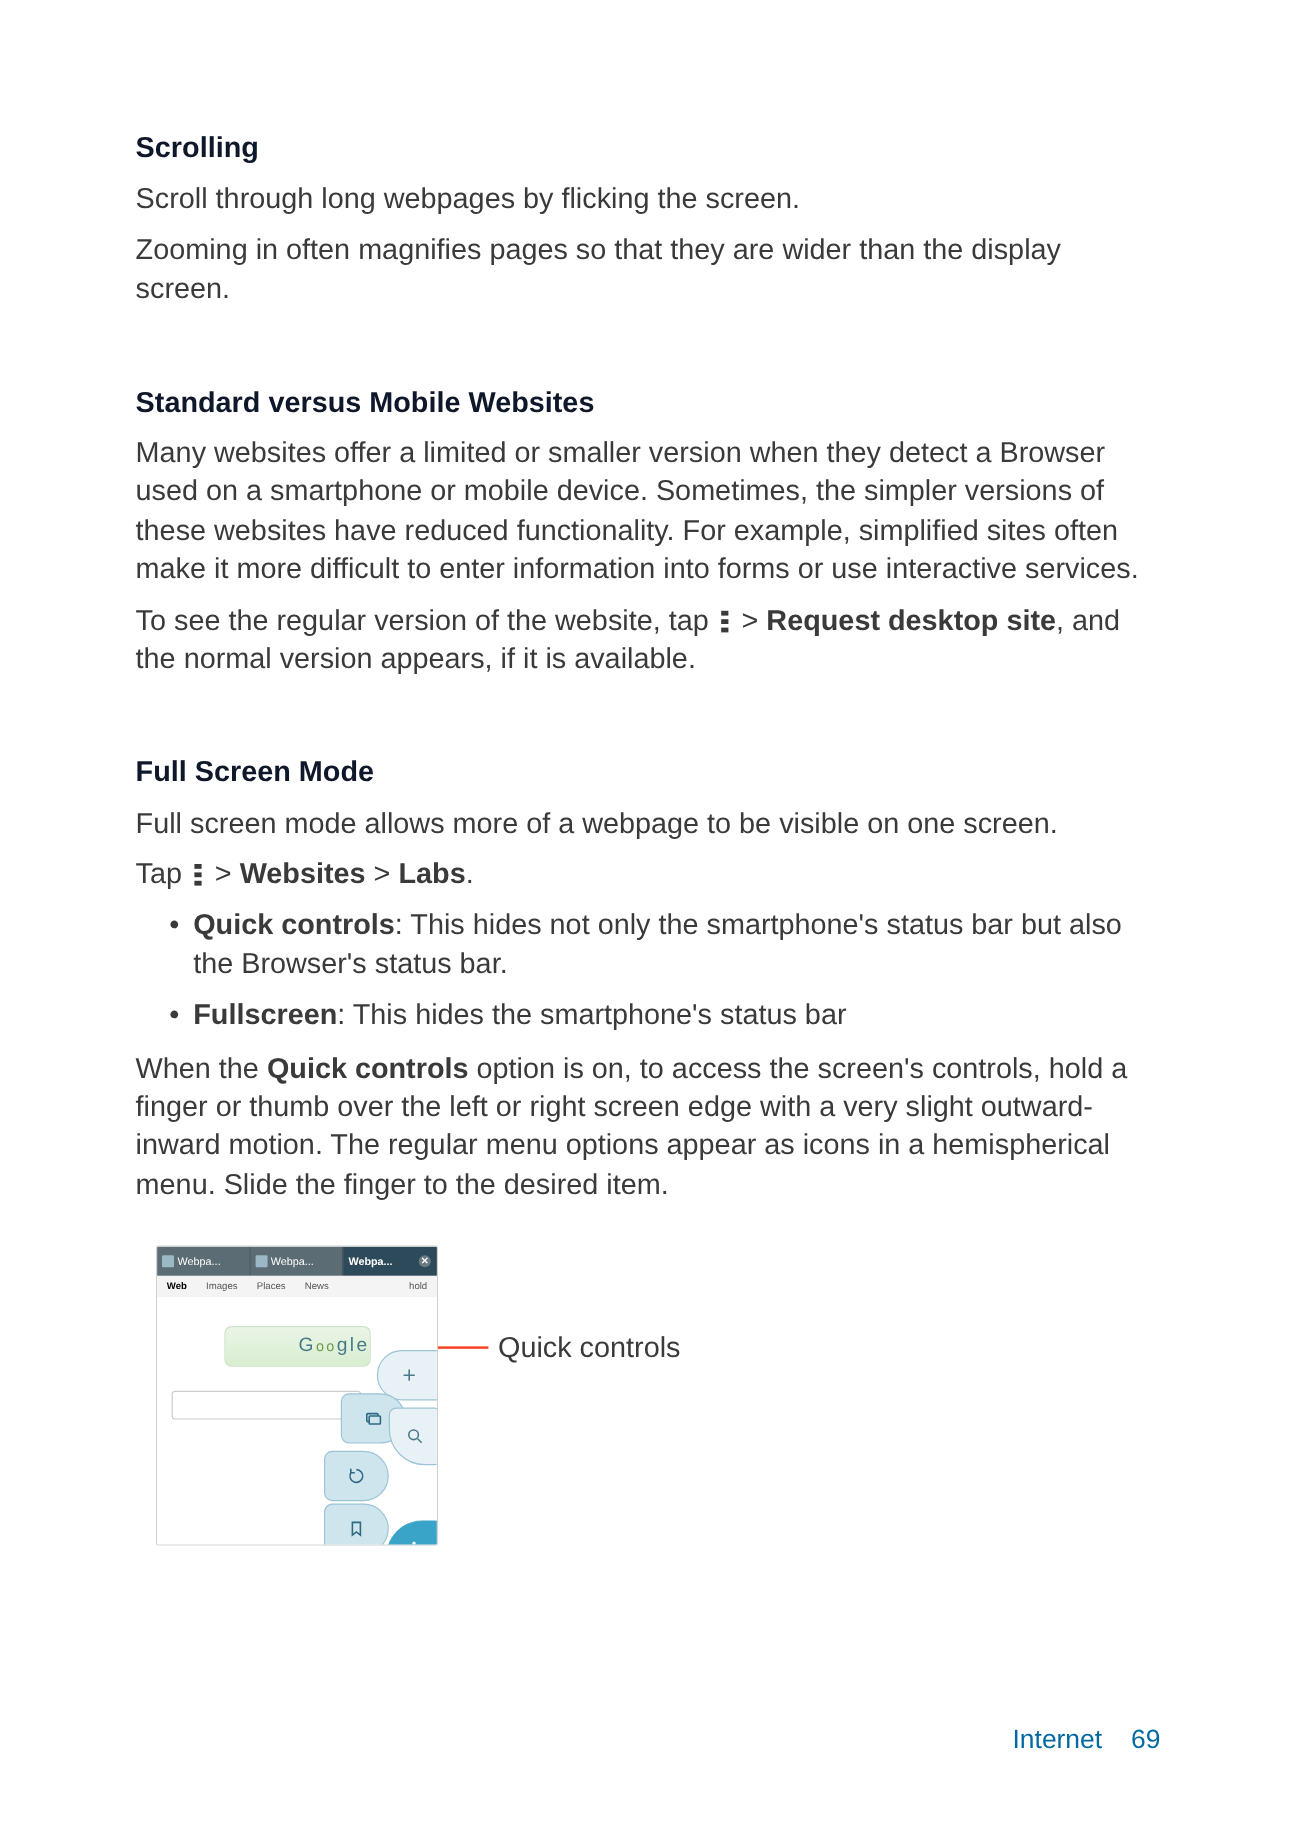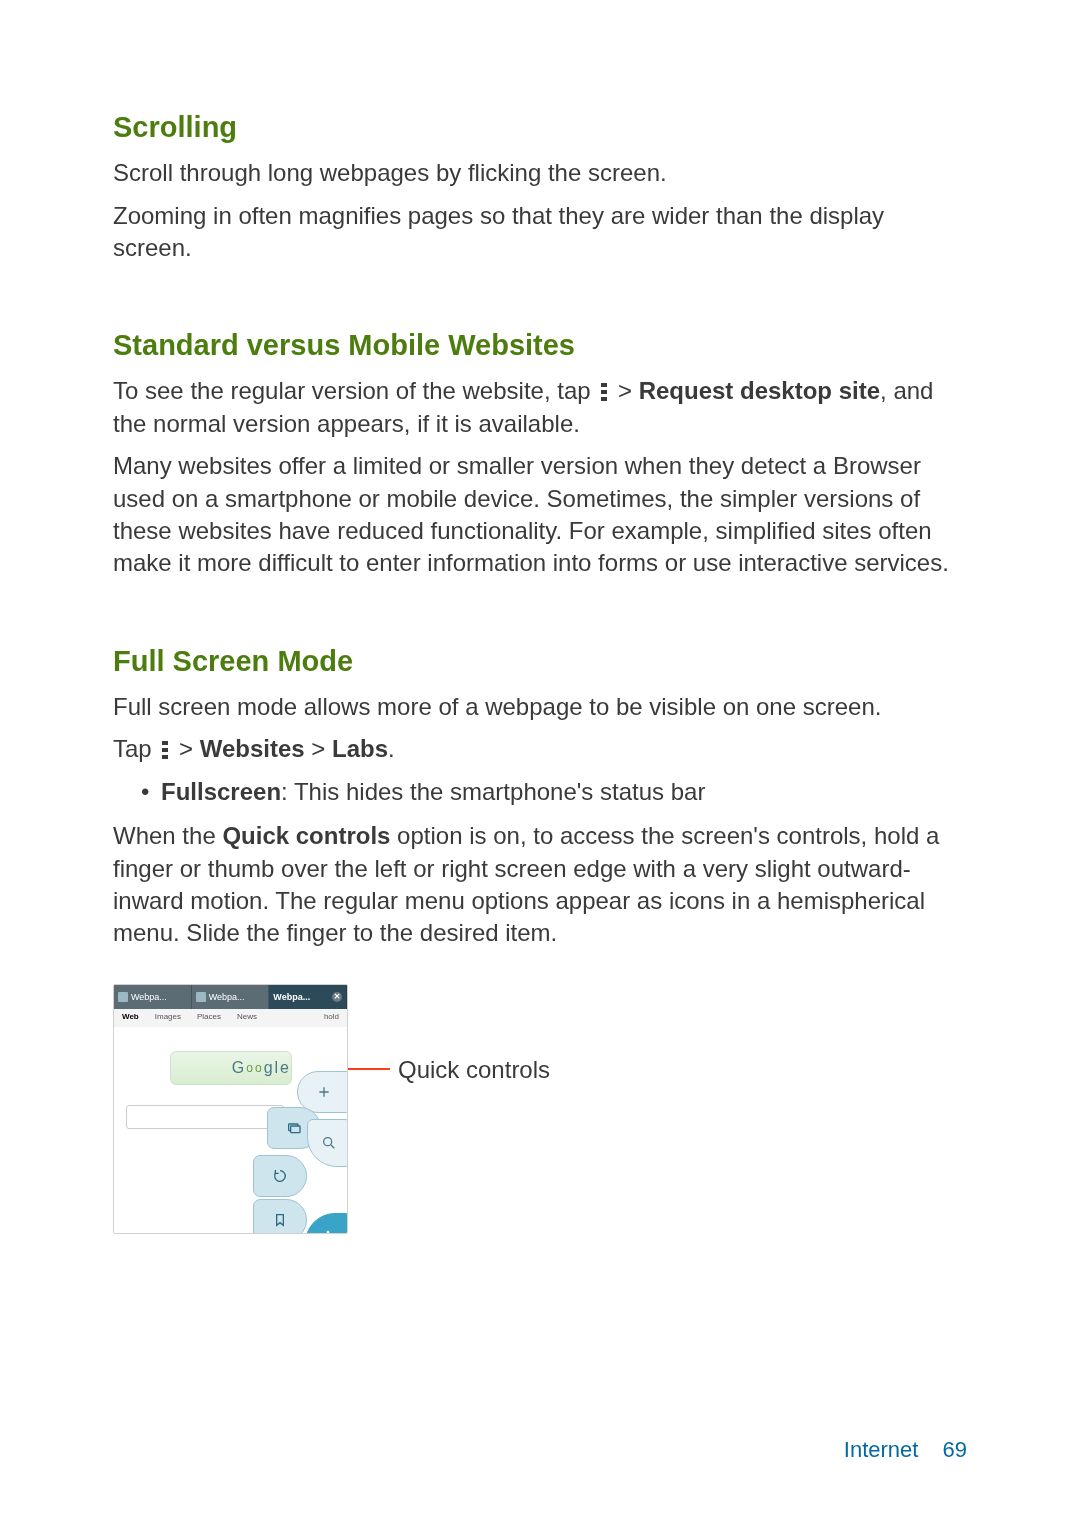--- a/index.html
+++ b/index.html
@@ -9,23 +9,23 @@
     color:#3a3a3a;
     font-size:24px;
     line-height:1.35;
     position:relative;
   }
   .page{
     padding:108px 113px 0 113px;
     width:854px;
   }
   h3{
-    font-size:29px;
+    font-size:24px;
     font-weight:700;
-    color:#4d7c0f;
+    color:#0f172a;
     margin:0 0 10px 0;
   }
   p{margin:0 0 10px 0;}
   .section-gap{height:52px;}
   .bold{font-weight:700;}
   .menu-icon{
     display:inline-block;
     width:10px;height:18px;
     position:relative;
     vertical-align:-2px;
@@ -66,20 +66,21 @@
     align-items:flex-start;
   }
   .shot{
     width:233px;
     height:248px;
     background:#fff;
     border:1px solid #d0d0d0;
     position:relative;
     overflow:hidden;
     border-radius:2px;
+    margin-left:17px;
   }
   .tabs{
     display:flex;
     height:24px;
     background:#7a8a90;
   }
   .tab{
     flex:1;
     display:flex;align-items:center;
     gap:3px;
@@ -171,34 +172,37 @@
 
 <div class="page">
 
   <h3>Scrolling</h3>
   <p>Scroll through long webpages by flicking the screen.</p>
   <p>Zooming in often magnifies pages so that they are wider than the display screen.</p>
 
   <div class="section-gap"></div>
 
   <h3>Standard versus Mobile Websites</h3>
+  <p>Many websites offer a limited or smaller version when they detect a Browser used on a smartphone or mobile device. Sometimes, the simpler versions of these websites have reduced functionality. For example, simplified sites often make it more difficult to enter information into forms or use interactive services.</p>
   <p>
     <span>To see the regular version of the website, tap </span><span class="menu-icon"><span></span></span><span> &gt; </span><span class="bold">Request desktop site</span><span>, and the normal version appears, if it is available.</span>
   </p>
-  <p>Many websites offer a limited or smaller version when they detect a Browser used on a smartphone or mobile device. Sometimes, the simpler versions of these websites have reduced functionality. For example, simplified sites often make it more difficult to enter information into forms or use interactive services.</p>
 
   <div class="section-gap"></div>
 
   <h3>Full Screen Mode</h3>
   <p>Full screen mode allows more of a webpage to be visible on one screen.</p>
   <p>
     <span>Tap </span><span class="menu-icon"><span></span></span><span> &gt; </span><span class="bold">Websites</span><span> &gt; </span><span class="bold">Labs</span><span>.</span>
   </p>
 
   <ul class="bullets">
+    <li>
+      <span class="bold">Quick controls</span><span>: This hides not only the smartphone's status bar but also the Browser's status bar.</span>
+    </li>
     <li>
       <span class="bold">Fullscreen</span><span>: This hides the smartphone's status bar</span>
     </li>
   </ul>
 
   <p>
     <span>When the </span><span class="bold">Quick controls</span><span> option is on, to access the screen's controls, hold a finger or thumb over the left or right screen edge with a very slight outward-inward motion. The regular menu options appear as icons in a hemispherical menu. Slide the finger to the desired item.</span>
   </p>
 
   <div class="figure-row">

